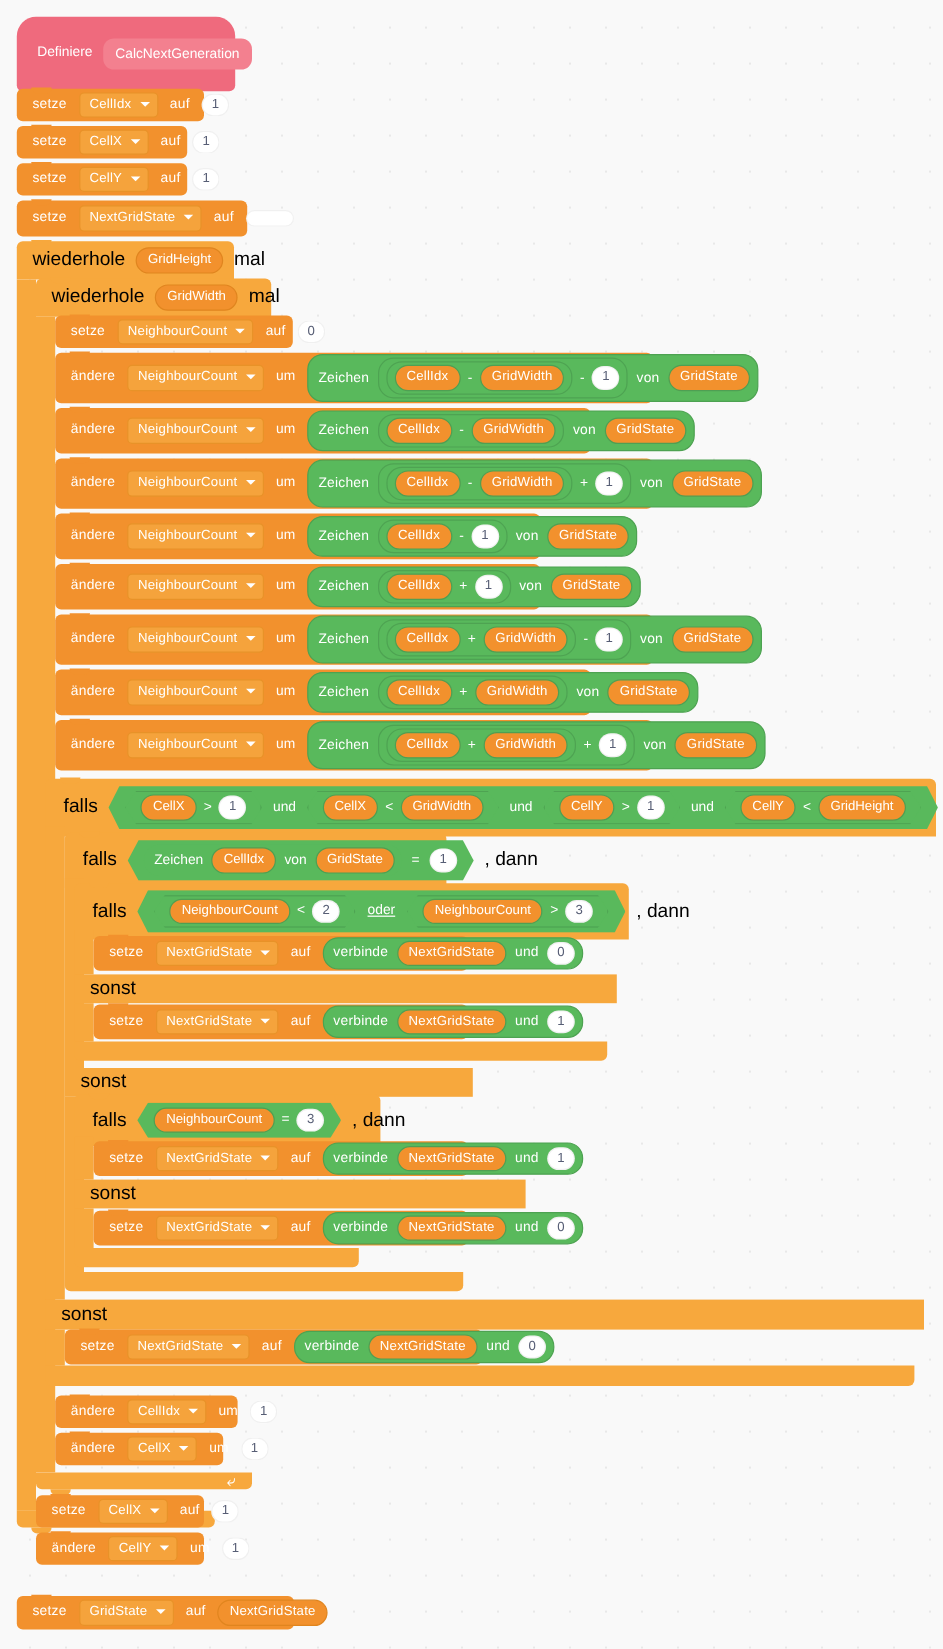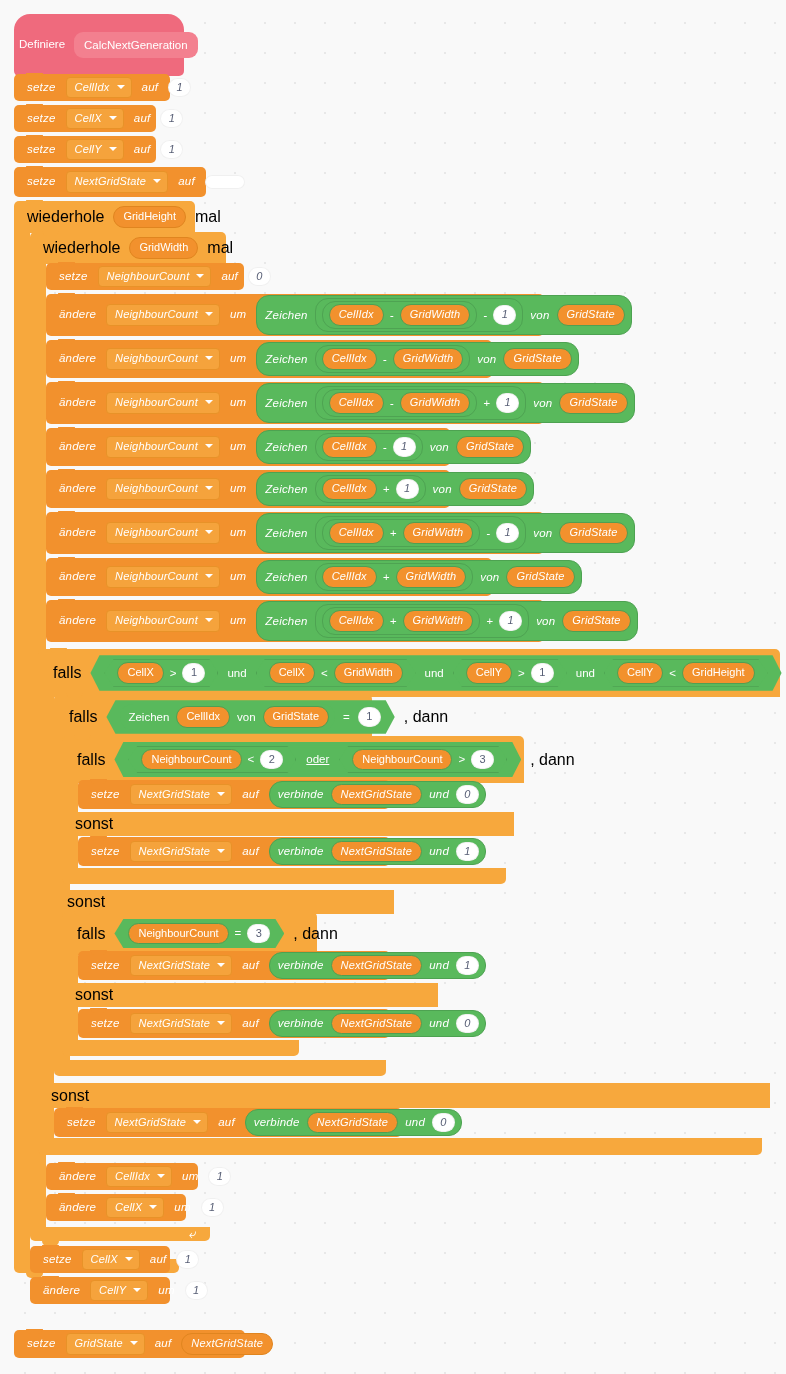--- a/index.html
+++ b/index.html
@@ -19,21 +19,20 @@
   .canvas{position:absolute;inset:0;}
 
   
   .stack{
     position:relative;
     border-radius:5px;
     box-sizing:border-box;
     color:#fff;
     font-size:11.5px;
     letter-spacing:.2px;
-    font-style:italic;
   }
   .stack::before{
     content:"";position:absolute;left:12px;top:-1px;width:17px;height:5px;
     background:inherit;border-radius:0 0 5px 5px;
   }
 
   
   .c-var{background:#f2912d;}
   
   .c-ctrl{background:#f7a83d;}
@@ -111,21 +110,21 @@
     position:absolute;right:14px;bottom:1px;color:#fff;font-size:13px;line-height:1;
     transform:scaleX(-1);
   }
 </style>
 </head>
 <body>
 
 <div class="canvas">
 
   <div style="position:absolute;left:14px;top:14px;">
-    <div style="background:#ef6a7d;border-radius:16px 16px 5px 5px;width:170px;height:62px;display:flex;align-items:center;position:relative;">
+    <div style="background:#ef6a7d;border-radius:16px 16px 5px 5px;width:170px;height:62px;display:flex;align-items:center;padding-left:12px;position:relative;">
       <span class="lbl" style="font-size:11.5px;color:#fff;">Definiere</span>
       <span style="background:#f3808f;border-radius:9px;padding:7px 10px;font-size:11.5px;color:#fff;margin-left:4px;">CalcNextGeneration</span>
     </div>
   </div>
 
   <div class="stack c-var" style="position:absolute;left:14px;top:74px;width:156px;height:27px;display:flex;align-items:center;padding-left:8px;gap:5px;">
     <span class="lbl">setze</span>
     <span class="dd">
       <span>CellIdx</span>
       <i class="tri"></i>

